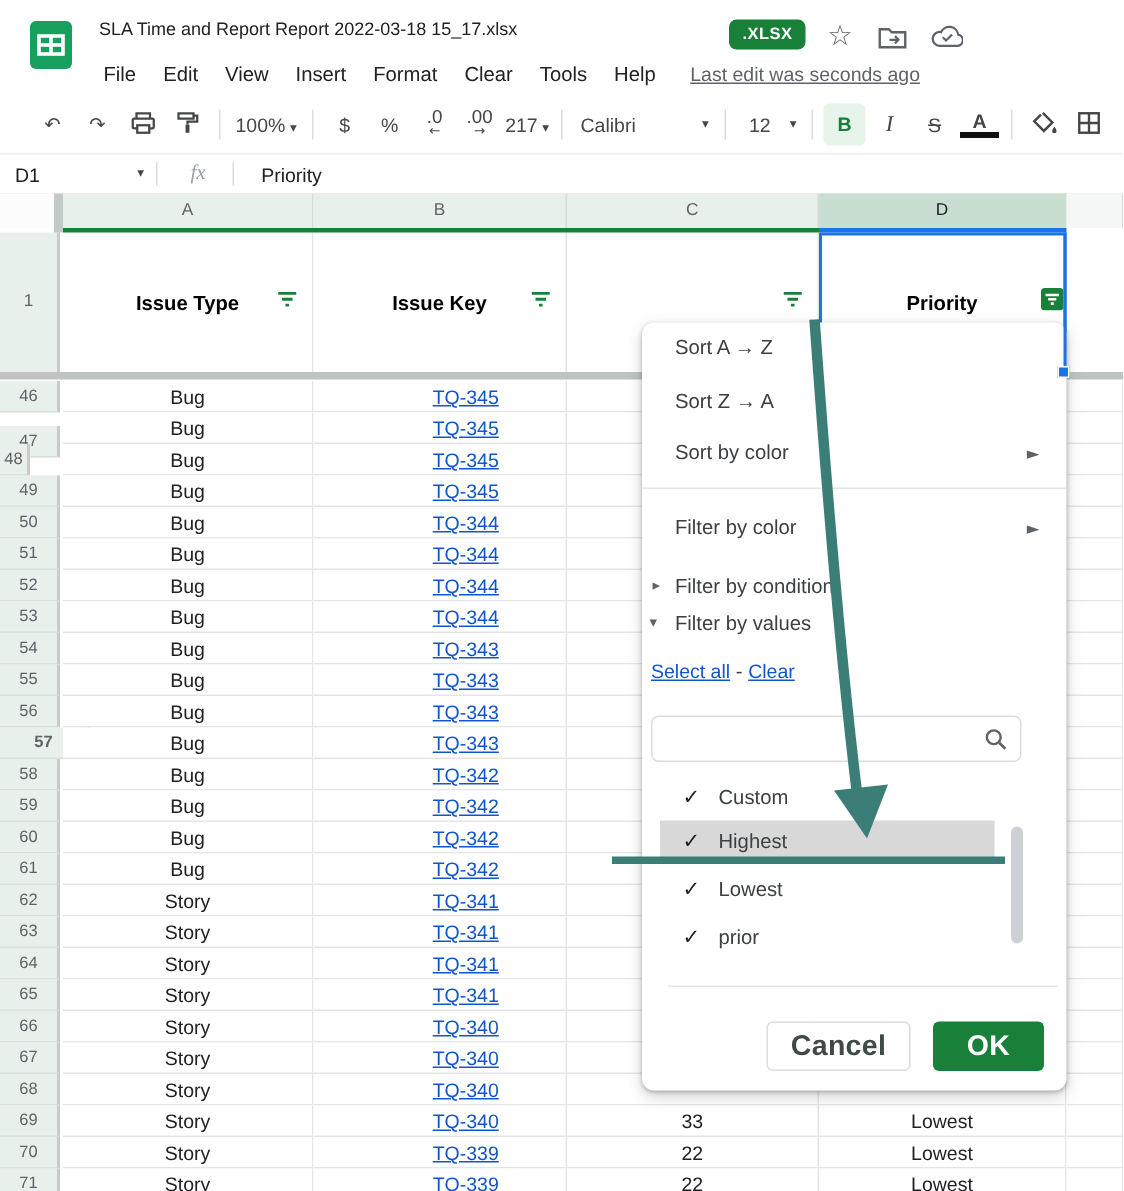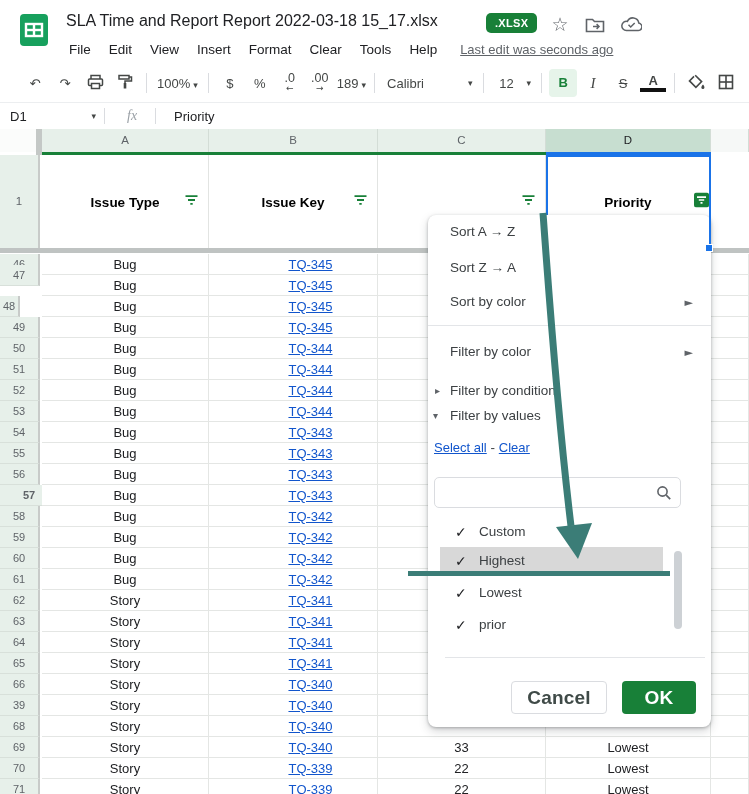--- a/index.html
+++ b/index.html
@@ -1,21 +1,21 @@
 <!DOCTYPE html>
 <html style="--accent: #188038; --teal: #3b7d77;"><head>
 <meta charset="utf-8">
 <style>
   html,body{margin:0;padding:0;background:#fff;}
   #app{position:relative;width:749px;height:794px;background:#fff;overflow:hidden;
        font-family:"Liberation Sans",sans-serif;color:#202124;}
   .abs{position:absolute;}
   .glyph{font-family:"DejaVu Sans",sans-serif;}
   .logo{position:absolute;left:16px;top:12px;width:36px;height:36px;}
-  .doc-title{position:absolute;left:66px;top:12px;font-size:16px;color:#202124;white-space:nowrap;}
+  .doc-title{position:absolute;left:66px;top:12px;font-size:12px;color:#202124;white-space:nowrap;}
   .xlsx-badge{position:absolute;left:486px;top:13px;background:var(--accent);color:#fff;
       font-size:11px;font-weight:bold;padding:4px 9px;border-radius:5px;letter-spacing:.3px;}
   .tb-icon{position:absolute;top:12px;font-size:19px;color:#5f6368;width:24px;text-align:center;}
 
   
   .menubar{position:absolute;left:60px;top:36px;height:26px;display:flex;align-items:center;font-size:13.5px;color:#202124;}
   .menubar .mi{padding:3px 9px;border-radius:4px;cursor:default;}
   .lastedit{margin-left:14px;color:#5f6368;text-decoration:underline;font-size:13px;}
 
   
@@ -157,21 +157,21 @@
     <span class="ti">$</span>
     <span class="ti">%</span>
     <span class="ti dec">
         <span>.0</span>
         <span class="arr glyph">←</span>
       </span>
     <span class="ti dec">
         <span>.00</span>
         <span class="arr glyph">→</span>
       </span>
-    <span class="ti"><span>189</span><span class="caret glyph">▾</span></span>
+    <span class="ti"><span>217</span><span class="caret glyph">▾</span></span>
     <span class="sep"></span>
     <span class="fontname"><span>Calibri</span></span>
     <span class="caret glyph" style="margin-right:4px">▾</span>
     <span class="sep"></span>
     <span class="fontsize">12</span>
     <span class="caret glyph" style="margin-right:4px">▾</span>
     <span class="sep"></span>
     <span class="ti b-btn">B</span>
     <span class="ti i-btn">I</span>
     <span class="ti s-btn">S</span>
@@ -250,21 +250,21 @@
       </div>
     </div>
   <div class="frozen-div"></div>
   <div id="data-rows">
       <div class="c rh" style="left: 0px; top: 254px; width: 40px;">46</div>
       <div class="c" style="left: 42px; top: 254px; width: 167px;">Bug</div>
       <div class="c" style="left: 209px; top: 254px; width: 169px;"><span class="lk">TQ-345</span></div>
       <div class="c" style="left: 378px; top: 254px; width: 168px;"></div>
       <div class="c" style="left: 546px; top: 254px; width: 165px;"></div>
       <div class="c" style="left: 711px; top: 254px; width: 38px;"></div>
-      <div class="c rh" style="left: 0px; top: 265px; width: 40px;">47</div>
+      <div class="c rh" style="left: 0px; top: 284px; width: 40px;">47</div>
       <div class="c" style="left: 42px; top: 275px; width: 167px;">Bug</div>
       <div class="c" style="left: 209px; top: 275px; width: 169px;"><span class="lk">TQ-345</span></div>
       <div class="c" style="left: 378px; top: 275px; width: 168px;"></div>
       <div class="c" style="left: 546px; top: 275px; width: 165px;"></div>
       <div class="c" style="left: 711px; top: 275px; width: 38px;"></div>
       <div class="c rh" style="left: 0px; top: 296px; width: 20px;">48</div>
       <div class="c" style="left: 42px; top: 296px; width: 167px;">Bug</div>
       <div class="c" style="left: 209px; top: 296px; width: 169px;"><span class="lk">TQ-345</span></div>
       <div class="c" style="left: 378px; top: 296px; width: 168px;"></div>
       <div class="c" style="left: 546px; top: 296px; width: 165px;"></div>
@@ -370,21 +370,21 @@
       <div class="c" style="left: 209px; top: 653px; width: 169px;"><span class="lk">TQ-341</span></div>
       <div class="c" style="left: 378px; top: 653px; width: 168px;"></div>
       <div class="c" style="left: 546px; top: 653px; width: 165px;"></div>
       <div class="c" style="left: 711px; top: 653px; width: 38px;"></div>
       <div class="c rh" style="left: 0px; top: 674px; width: 40px;">66</div>
       <div class="c" style="left: 42px; top: 674px; width: 167px;">Story</div>
       <div class="c" style="left: 209px; top: 674px; width: 169px;"><span class="lk">TQ-340</span></div>
       <div class="c" style="left: 378px; top: 674px; width: 168px;"></div>
       <div class="c" style="left: 546px; top: 674px; width: 165px;"></div>
       <div class="c" style="left: 711px; top: 674px; width: 38px;"></div>
-      <div class="c rh" style="left: 0px; top: 695px; width: 40px;">39</div>
+      <div class="c rh" style="left: 0px; top: 695px; width: 40px;">67</div>
       <div class="c" style="left: 42px; top: 695px; width: 167px;">Story</div>
       <div class="c" style="left: 209px; top: 695px; width: 169px;"><span class="lk">TQ-340</span></div>
       <div class="c" style="left: 378px; top: 695px; width: 168px;"></div>
       <div class="c" style="left: 546px; top: 695px; width: 165px;"></div>
       <div class="c" style="left: 711px; top: 695px; width: 38px;"></div>
       <div class="c rh" style="left: 0px; top: 716px; width: 40px;">68</div>
       <div class="c" style="left: 42px; top: 716px; width: 167px;">Story</div>
       <div class="c" style="left: 209px; top: 716px; width: 169px;"><span class="lk">TQ-340</span></div>
       <div class="c" style="left: 378px; top: 716px; width: 168px;"></div>
       <div class="c" style="left: 546px; top: 716px; width: 165px;"></div>

